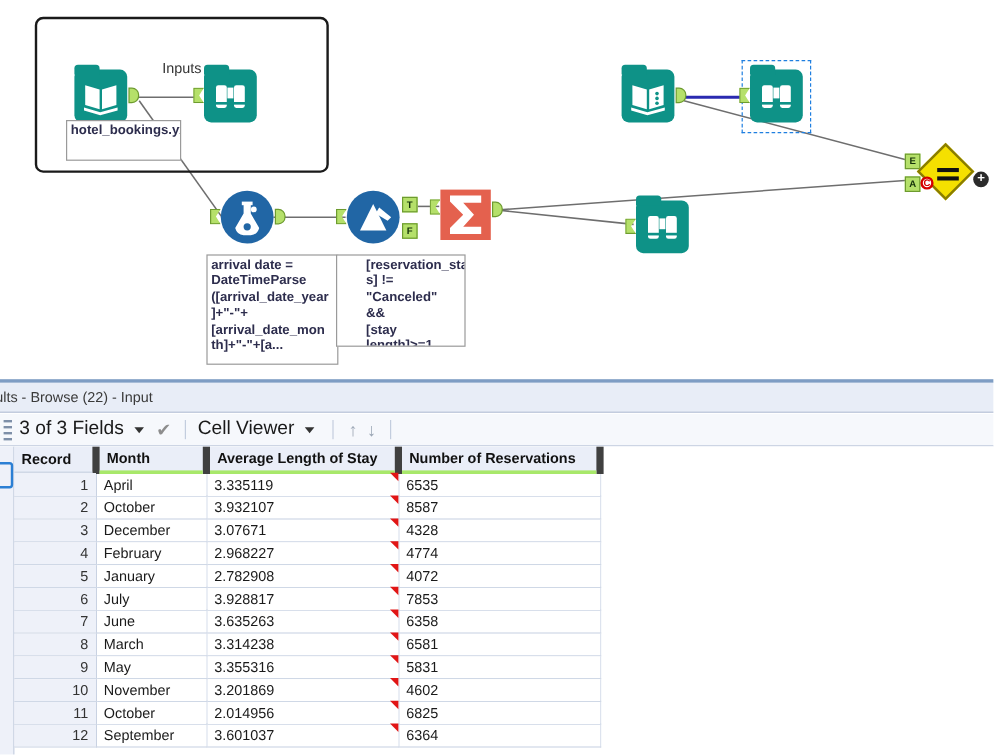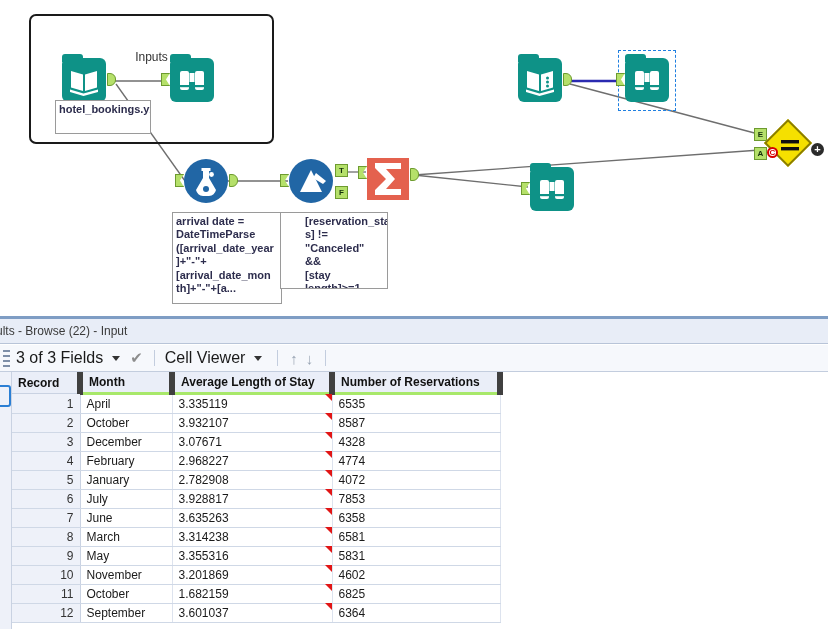--- a/index.html
+++ b/index.html
@@ -539,21 +539,21 @@
             </tr>
             <tr>
               <td class="rec col-rec">10</td>
               <td class="col-month">November</td>
               <td class="col-avg flagged">3.201869</td>
               <td class="col-num">4602</td>
             </tr>
             <tr>
               <td class="rec col-rec">11</td>
               <td class="col-month">October</td>
-              <td class="col-avg flagged">1.682159</td>
+              <td class="col-avg flagged">2.014956</td>
               <td class="col-num">6825</td>
             </tr>
             <tr>
               <td class="rec col-rec">12</td>
               <td class="col-month">September</td>
               <td class="col-avg flagged">3.601037</td>
               <td class="col-num">6364</td>
             </tr>
           </tbody>
       </table>

